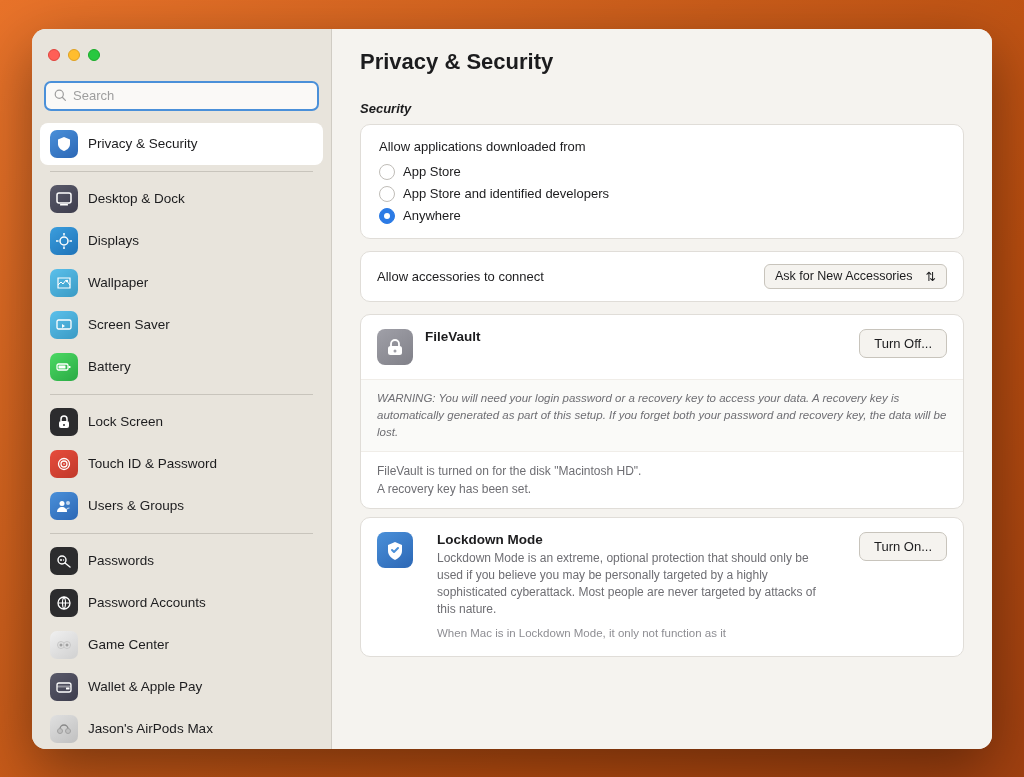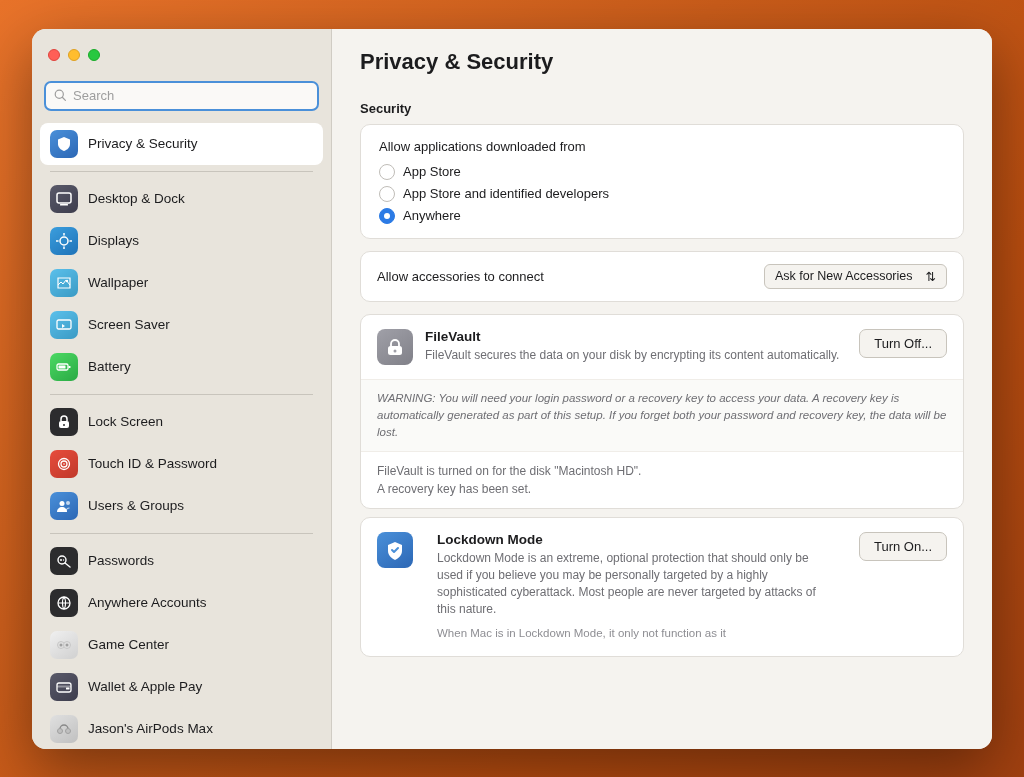--- a/index.html
+++ b/index.html
@@ -169,20 +169,21 @@
       flex: 1;
       overflow-y: auto;
     }
 
     .section-title {
       font-size: 13px;
       font-weight: 600;
       color: #1c1c1e;
       margin-bottom: 8px;
       margin-top: 16px;
+      font-style: italic;
     }
 
     
     .download-section {
       background: #ffffff;
       border-radius: 10px;
       border: 1px solid #e0ddd8;
       padding: 14px 18px;
       margin-bottom: 12px;
     }
@@ -558,21 +559,21 @@
         <span>Passwords</span>
       </div>
 
       <div class="sidebar-item">
         <div class="sidebar-item-icon icon-internet">
           <svg width="16" height="16" viewBox="0 0 16 16" fill="white">
             <circle cx="8" cy="8" r="6" fill="none" stroke="white" stroke-width="1.3"></circle>
             <path d="M8 2c-2 2-2 10 0 12M8 2c2 2 2 10 0 12M2 8h12" stroke="white" stroke-width="1.1" fill="none"></path>
           </svg>
         </div>
-        <span>Anywhere Accounts</span>
+        <span>Password Accounts</span>
       </div>
 
       <div class="sidebar-item">
         <div class="sidebar-item-icon icon-gamecenter">
           <svg width="16" height="16" viewBox="0 0 16 16" fill="none">
             <circle cx="5" cy="8" r="3.5" fill="#e0e0e0" stroke="#c0c0c0" stroke-width="0.8"></circle>
             <circle cx="11" cy="8" r="3.5" fill="#e0e0e0" stroke="#c0c0c0" stroke-width="0.8"></circle>
             <circle cx="5" cy="8" r="1.5" fill="#a0a0a0"></circle>
             <circle cx="11" cy="8" r="1.5" fill="#a0a0a0"></circle>
           </svg>
@@ -648,21 +649,20 @@
         <div class="filevault-main">
           <div class="filevault-icon">
             <svg width="20" height="20" viewBox="0 0 20 20" fill="white">
               <rect x="3" y="9" width="14" height="9" rx="2.5" fill="white"></rect>
               <path d="M6 9V7a4 4 0 018 0v2" fill="none" stroke="white" stroke-width="1.8"></path>
               <circle cx="10" cy="14" r="1.5" fill="#a0a0a8"></circle>
             </svg>
           </div>
           <div class="filevault-content">
             <div class="filevault-title">FileVault</div>
-            <div class="filevault-desc">FileVault secures the data on your disk by encrypting its content automatically.</div>
           </div>
           <button class="turn-off-btn">Turn Off...</button>
         </div>
 
         <div class="filevault-warning">
           <div class="warning-text">WARNING: You will need your login password or a recovery key to access your data. A recovery key is automatically generated as part of this setup. If you forget both your password and recovery key, the data will be lost.</div>
         </div>
 
         <div class="filevault-status">
           <div class="status-text">FileVault is turned on for the disk "Macintosh HD".</div>

